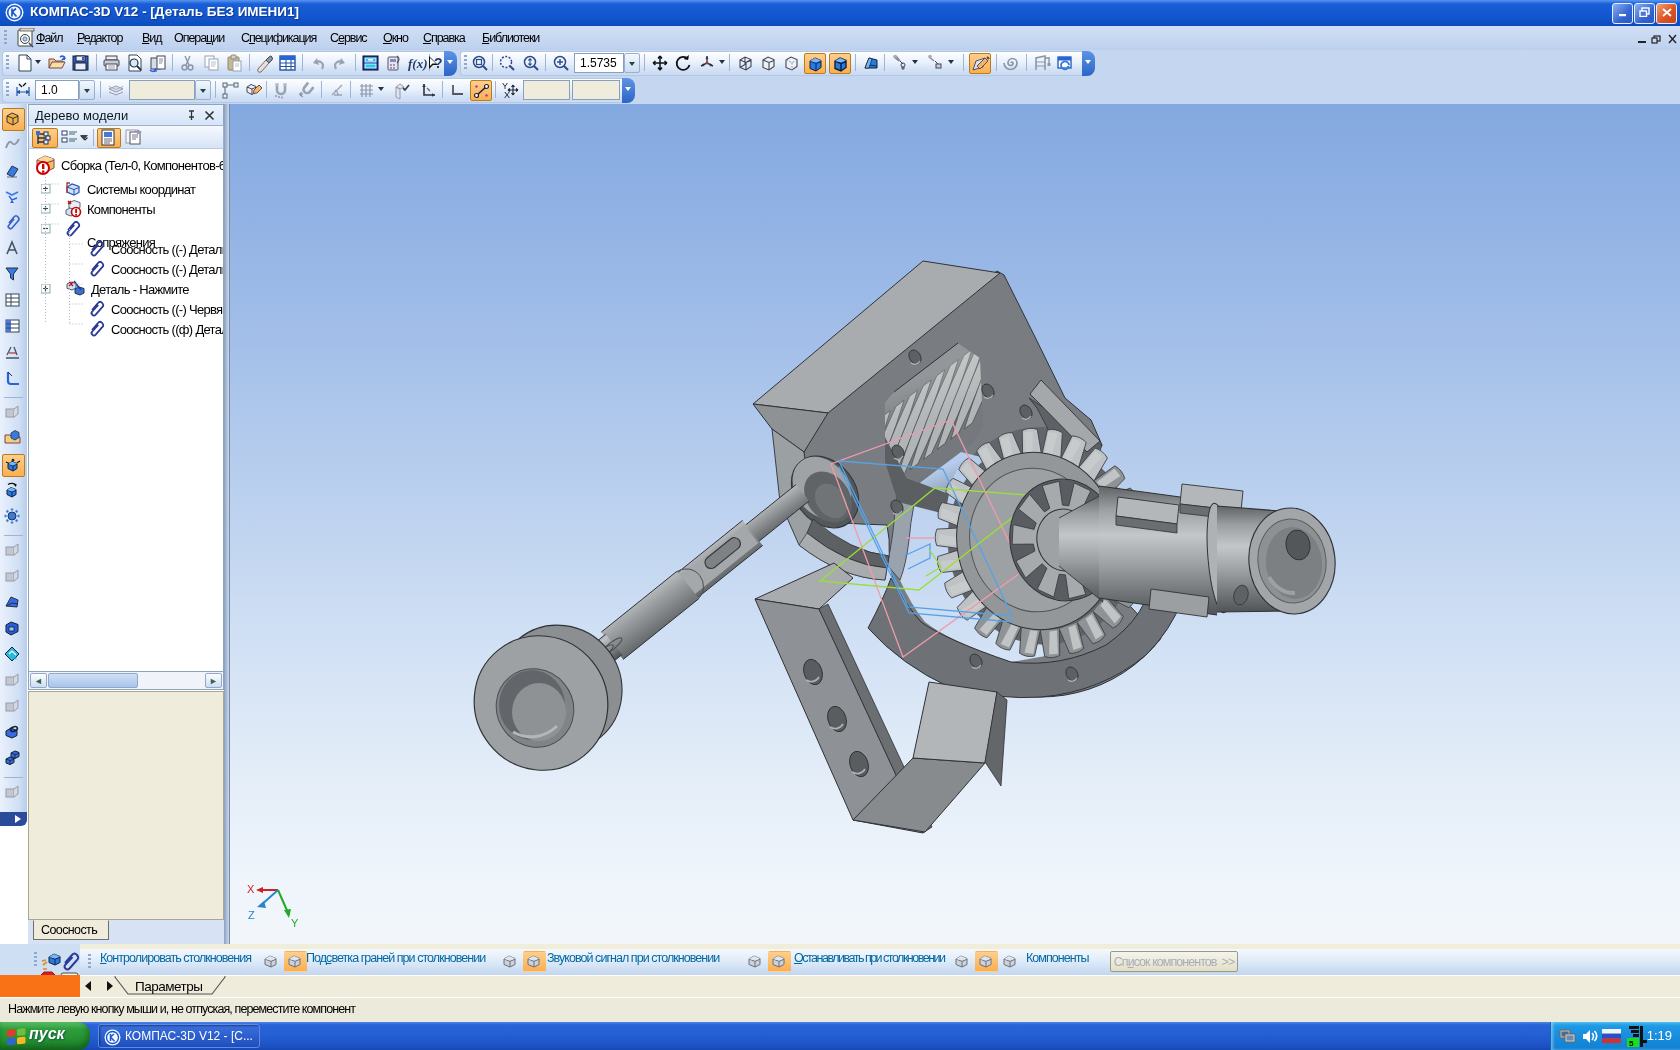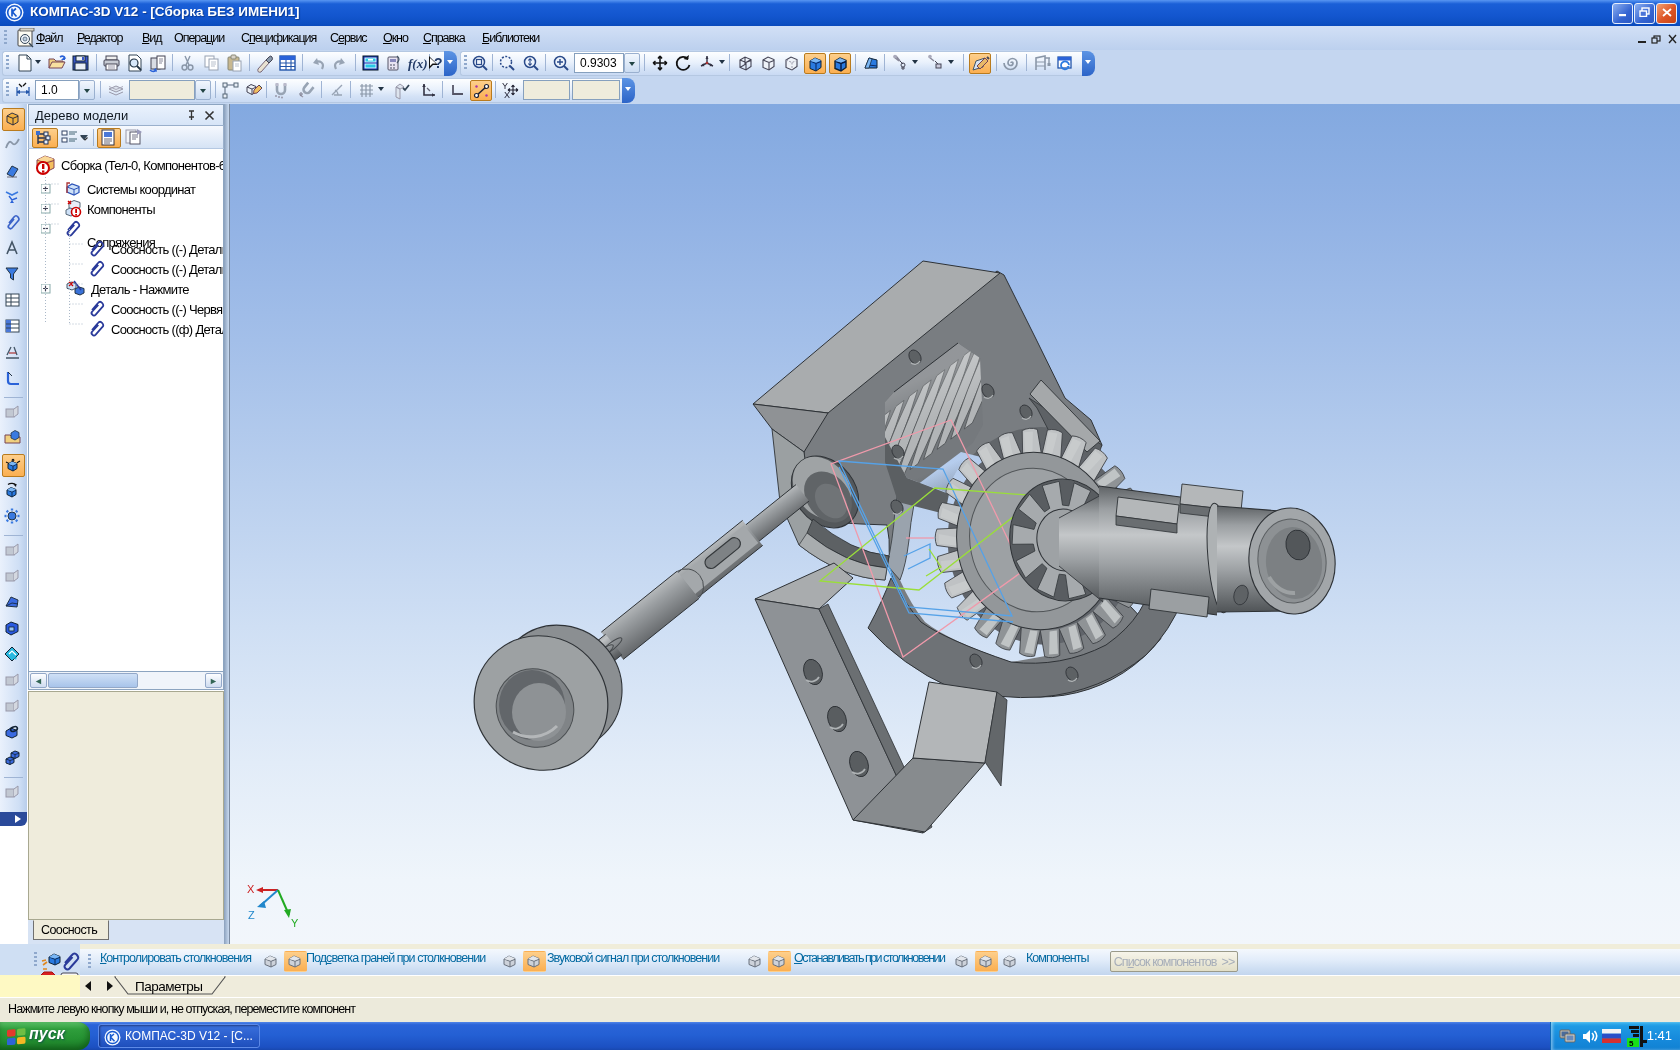--- a/index.html
+++ b/index.html
@@ -30,40 +30,40 @@
 #treescroll{position:absolute;left:28px;top:672px;width:196px;height:18px;background:#f0f4fa;border:1px solid #8ca4c0;border-top:0}
 .sbtn{position:absolute;top:1px;width:17px;height:15px;background:linear-gradient(180deg,#fdfeff,#cfdcf0);border:1px solid #93a8c8;border-radius:2px;font-size:9px;color:#365;text-align:center;line-height:14px}
 #beigepanel{position:absolute;left:28px;top:691px;width:196px;height:229px;background:#efecdc;border:1px solid #a8a890}
 #btabrow{position:absolute;left:28px;top:920px;width:196px;height:28px;background:#d7e3f4}
 #btab{position:absolute;left:5px;top:0;width:76px;height:20px;background:#efecdc;border:1px solid #707070;border-top:1px solid #efecdc;padding:2px 0 0 7px;font-size:12.5px;letter-spacing:-0.6px}
 #collbar{position:absolute;left:0;top:944px;width:1680px;height:31px;background:#cfdff3}
 #collbeige{position:absolute;left:80px;top:0;width:1600px;height:6px;background:#f0edda}
 #collband{position:absolute;left:80px;top:5px;width:1600px;height:26px;background:linear-gradient(180deg,#f4f8fd 0%,#e3edfa 40%,#cfdff3 75%,#c3d6ee 100%)}
 .gtxt{position:absolute;top:7px;font-size:12.5px;letter-spacing:-0.95px;color:#0369a1}
 .cicon{position:absolute;top:3px;width:23px;height:21px;border:1px solid transparent}
-#paramrow{position:absolute;left:0;top:975px;width:1520px;height:22px;background:#fef9c3}
+#paramrow{position:absolute;left:0;top:975px;width:1520px;height:22px;background:#f97316}
 #parambeige{position:absolute;left:80px;top:0px;width:1600px;height:22px;background:#efecdc;border-top:1px solid #fff}
 #statusbar{position:absolute;left:0;top:997px;width:1680px;height:25px;background:#eceadb;border-top:1px solid #fff;color:#000;padding:4px 8px;font-size:12.5px;letter-spacing:-0.9px}
 #taskbar{position:absolute;left:0;top:1022px;width:1680px;height:28px;background:linear-gradient(180deg,#5085e8 0%,#2a63d8 10%,#2460d4 45%,#1c50c2 90%,#1848b0 100%)}
 #startbtn{position:absolute;left:0;top:0;width:90px;height:28px;border-radius:0 12px 12px 0;background:linear-gradient(180deg,#5bc268 0%,#2f9e3c 25%,#259232 60%,#1b7e28 100%);box-shadow:inset -2px -3px 6px rgba(0,40,0,.4)}
 #startbtn span{position:absolute;left:29px;top:3px;color:#fff;font-size:16px;font-weight:bold;font-style:italic;text-shadow:1px 1px 2px #154}
 #taskbtn{position:absolute;left:98px;top:2px;width:162px;height:24px;background:linear-gradient(180deg,#3a70dd,#1e4fbd);border-radius:3px;border:1px solid #5d8ae8;box-shadow:inset 1px 1px 2px rgba(0,0,30,.45)}
 #taskbtn span{position:absolute;left:26px;top:4px;color:#fff;font-size:12px}
 #tray{position:absolute;left:1550px;top:0;width:130px;height:28px;background:linear-gradient(180deg,#35b2ee 0%,#1f9ae4 15%,#168adc 60%,#1181d2 100%);border-left:1px solid #0d6ab8;box-shadow:inset 2px 0 3px rgba(255,255,255,.4)}
 #tray .clock{position:absolute;right:8px;top:6px;color:#fff;font-size:13px}
 #viewport{position:absolute;left:229px;top:104px;width:1451px;height:844px;border-left:1px solid #7a8aa0;background:linear-gradient(180deg,#83a9e0 0%,#90b1e4 12%,#a3bfe9 28%,#b9cfee 45%,#cfdff4 62%,#e2ecf8 78%,#eff5fb 92%,#f2f6fb 100%)}
 </style></head>
 <body>
 <div id="titlebar">
  <svg class="abs" style="left:5px;top:3px" width="19" height="19">
       <circle cx="9.5" cy="9.5" r="9" fill="#f4f8ff"></circle>
       <circle cx="9.5" cy="9.5" r="6.8" fill="none" stroke="#1659cf" stroke-width="1.6"></circle>
       <path d="M7 5.5v8M7 9l4-3.5M7.5 9l4 4.5" stroke="#1659cf" stroke-width="1.7" fill="none"></path>
     </svg>
- <div class="ttext">КОМПАС-3D V12  - [Сборка БЕЗ ИМЕНИ1]</div>
+ <div class="ttext">КОМПАС-3D V12  - [Деталь БЕЗ ИМЕНИ1]</div>
  <div class="wbtn" style="left:1612px;background:linear-gradient(135deg,#8db0f0,#3565d2 60%,#2a58c4)"><svg width="10" height="9">
         <rect x="1" y="6" width="7" height="2.2" fill="#fff"></rect>
       </svg></div>
  <div class="wbtn" style="left:1634px;background:linear-gradient(135deg,#8db0f0,#3565d2 60%,#2a58c4)"><svg width="11" height="10">
         <rect x="3" y="1" width="7" height="6" fill="none" stroke="#fff" stroke-width="1.4"></rect>
         <rect x="1" y="4" width="6.5" height="5.5" fill="#4a74d8" stroke="#fff" stroke-width="1.4"></rect>
       </svg></div>
  <div class="wbtn" style="left:1656px;background:linear-gradient(135deg,#f2a171,#dd5526 55%,#c94415)"><svg width="10" height="9">
         <path d="M1 1l8 7M9 1l-8 7" stroke="#fff" stroke-width="1.8"></path>
       </svg></div>
@@ -213,21 +213,21 @@
         <circle cx="8" cy="8" r="5.5" fill="#eef4fc" stroke="#2a4a8a" stroke-width="1.5"></circle>
         <path d="M8 4.5v7M8 4.5l-1.7 2M8 4.5l1.7 2M8 11.5l-1.7-2M8 11.5l1.7-2" stroke="#2a4a8a" stroke-width="1.1" fill="none"></path>
         <path d="M12 12l4 4" stroke="#2a4a8a" stroke-width="2"></path>
       </svg></div>
     <div class="sep" style="left:545px;top:4px"></div>
     <div class="ibox" style="left:551px;top:3px"><svg width="20" height="19" style="margin:1px 0 0 1px">
         <circle cx="8" cy="8" r="5.5" fill="#eef4fc" stroke="#2a4a8a" stroke-width="1.5"></circle>
         <path d="M5 8h6M8 5v6" stroke="#2a4a8a" stroke-width="1.4"></path>
         <path d="M12 12l4 4" stroke="#2a4a8a" stroke-width="2"></path>
       </svg></div>
-    <div class="field" style="left:574px;width:50px">0.9303</div>
+    <div class="field" style="left:574px;width:50px">1.5735</div>
     <div class="dd" style="left:624px"></div>
     <div class="sep" style="left:644px;top:4px"></div>
     <div class="ibox" style="left:650px;top:3px"><svg width="20" height="19" style="margin:1px 0 0 1px">
         <path d="M9 2v14M2 9h14M9 2l-2 2.5M9 2l2 2.5M9 16l-2-2.5M9 16l2-2.5M2 9l2.5-2M2 9l2.5 2M16 9l-2.5-2M16 9l-2.5 2" stroke="#111" stroke-width="1.5" fill="none"></path>
       </svg></div>
     <div class="ibox" style="left:673px;top:3px"><svg width="20" height="19" style="margin:1px 0 0 1px">
         <path d="M14 5A6.5 6.5 0 1 0 15.5 11" fill="none" stroke="#111" stroke-width="1.8"></path>
         <path d="M15 1l-1 5-4.5-1z" fill="#111"></path>
       </svg></div>
     <div class="ibox" style="left:697px;top:3px"><svg width="20" height="19" style="margin:1px 0 0 1px">
@@ -983,15 +983,15 @@
       </svg>
   <svg class="abs" style="left:74px;top:4px" width="24" height="21">
         <rect x="2" y="12" width="12" height="9" fill="#18e018"></rect>
         <text x="4" y="20" font-size="8" fill="#000" font-weight="bold">5</text>
         <rect x="4" y="0" width="10" height="3" fill="#111"></rect>
         <rect x="6" y="4" width="8" height="3" fill="#111"></rect>
         <rect x="8" y="8" width="6" height="3" fill="#111"></rect>
         <rect x="15" y="0" width="3" height="21" fill="#111"></rect>
         <rect x="18" y="14" width="4" height="3" fill="#111"></rect>
       </svg>
-  <div class="clock">1:41</div>
+  <div class="clock">1:19</div>
  </div>
 </div>
 
 </body></html>

